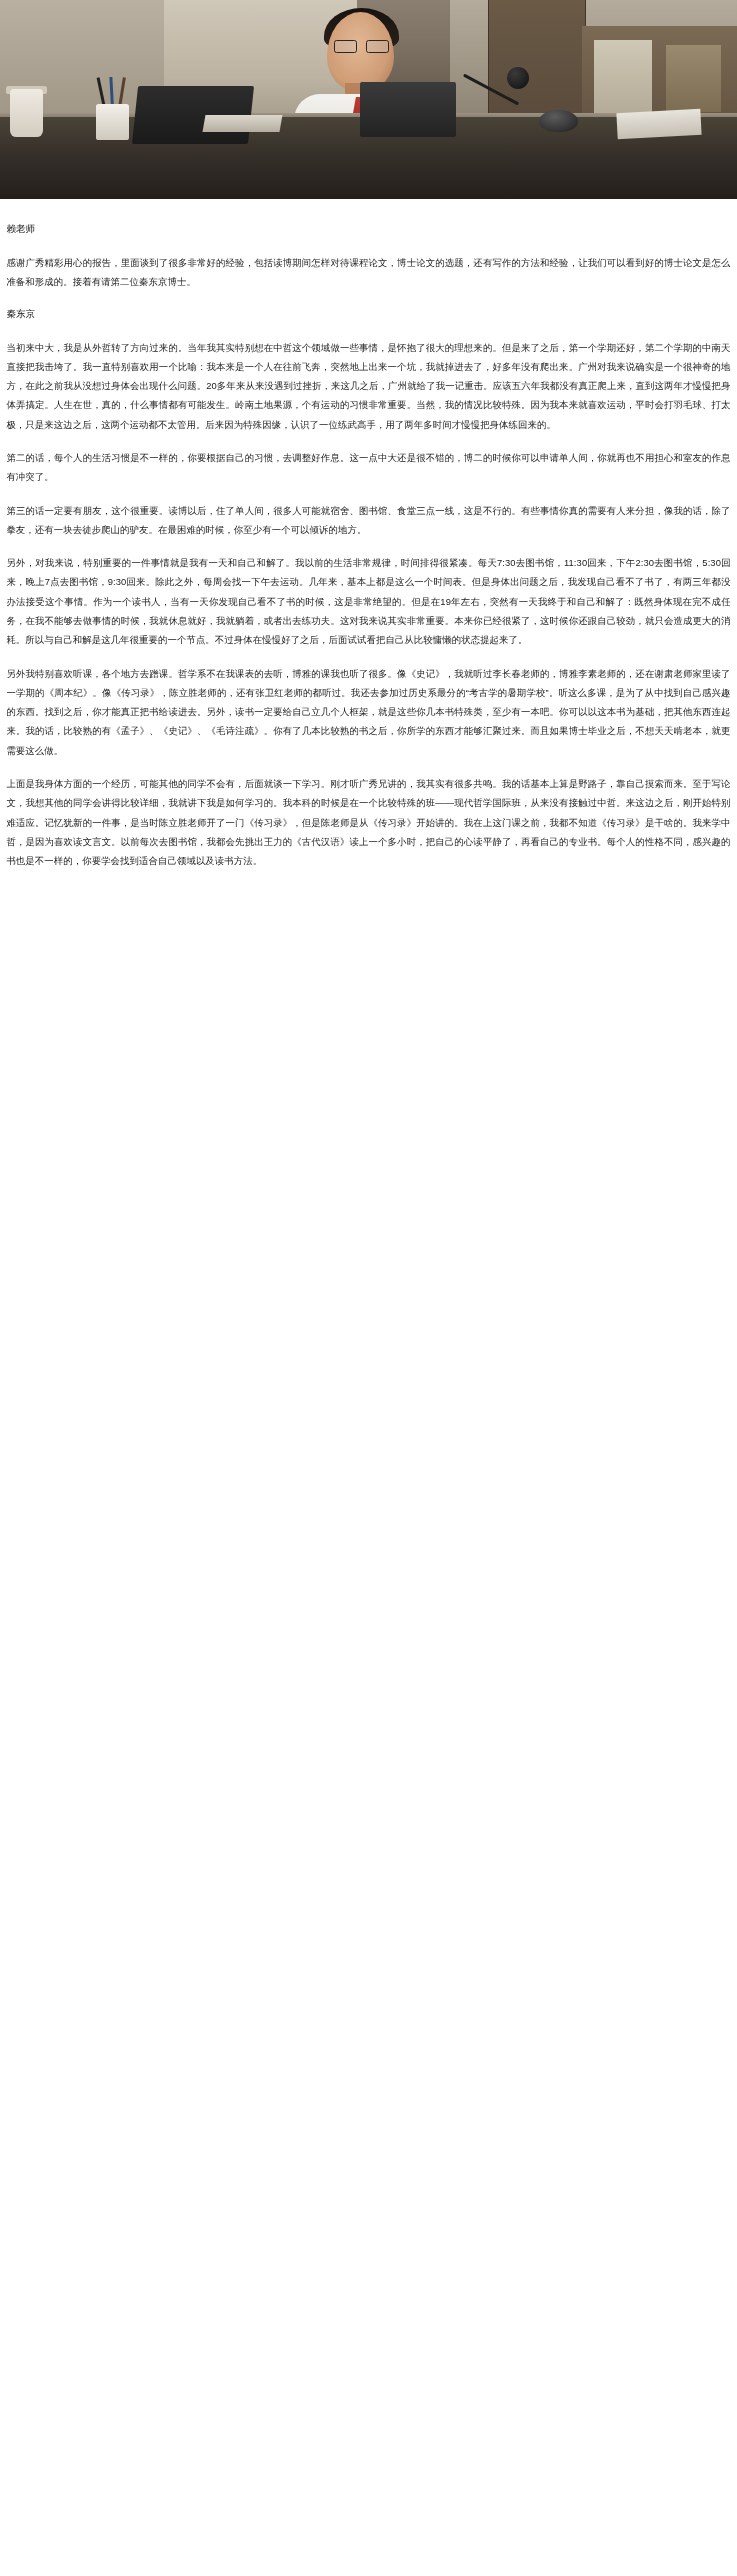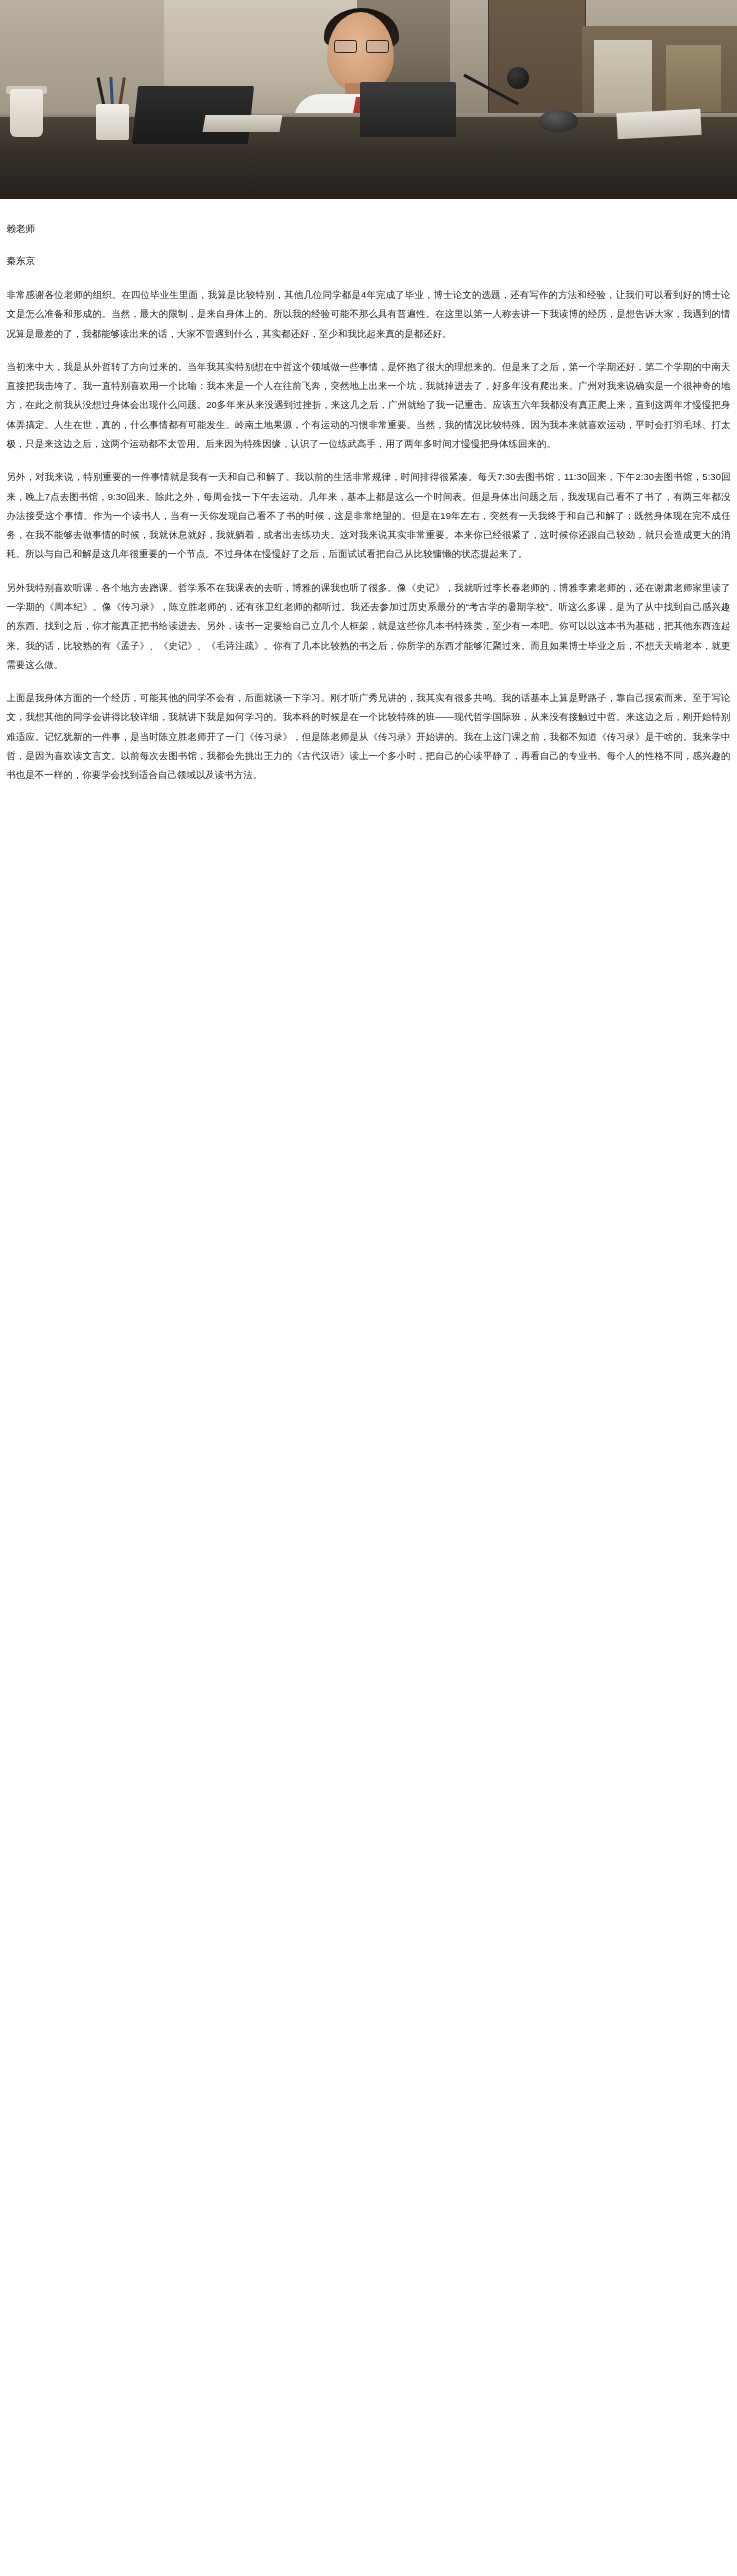--- a/index.html
+++ b/index.html
@@ -281,24 +281,26 @@
       <div class="nameplate"></div>
       <div class="screen-doc"></div>
       <div class="mouse"></div>
       <div class="paper"></div>
     </div>
   </div>
 
   <div class="article">
 
     <p class="speaker">赖老师</p>
+    <p class="para">感谢广秀精彩用心的报告，里面谈到了很多非常好的经验，包括读博期间怎样对待课程论文，博士论文的选题，还有写作的方法和经验，让我们可以看到好的博士论文是怎么准备和形成的。接着有请第二位秦东京博士。</p>
 
     <p class="speaker second">秦东京</p>
 
-    <p class="para">非常感谢各位老师的组织。在四位毕业生里面，我算是比较特别，其他几位同学都是4年完成了毕业，博士论文的选题，还有写作的方法和经验，让我们可以看到好的博士论文是怎么准备和形成的。当然，最大的限制，是来自身体上的。所以我的经验可能不那么具有普遍性。在这里以第一人称去讲一下我读博的经历，是想告诉大家，我遇到的情况算是最差的了，我都能够读出来的话，大家不管遇到什么，其实都还好，至少和我比起来真的是都还好。</p>
     <p class="para">当初来中大，我是从外哲转了方向过来的。当年我其实特别想在中哲这个领域做一些事情，是怀抱了很大的理想来的。但是来了之后，第一个学期还好，第二个学期的中南天直接把我击垮了。我一直特别喜欢用一个比喻：我本来是一个人在往前飞奔，突然地上出来一个坑，我就掉进去了，好多年没有爬出来。广州对我来说确实是一个很神奇的地方，在此之前我从没想过身体会出现什么问题。20多年来从来没遇到过挫折，来这几之后，广州就给了我一记重击。应该五六年我都没有真正爬上来，直到这两年才慢慢把身体弄搞定。人生在世，真的，什么事情都有可能发生。岭南土地果源，个有运动的习惯非常重要。当然，我的情况比较特殊。因为我本来就喜欢运动，平时会打羽毛球、打太极，只是来这边之后，这两个运动都不太管用。后来因为特殊因缘，认识了一位练武高手，用了两年多时间才慢慢把身体练回来的。</p>
+    <p class="para">第二的话，每个人的生活习惯是不一样的，你要根据自己的习惯，去调整好作息。这一点中大还是很不错的，博二的时候你可以申请单人间，你就再也不用担心和室友的作息有冲突了。</p>
+    <p class="para">第三的话一定要有朋友，这个很重要。读博以后，住了单人间，很多人可能就宿舍、图书馆、食堂三点一线，这是不行的。有些事情你真的需要有人来分担，像我的话，除了拳友，还有一块去徒步爬山的驴友。在最困难的时候，你至少有一个可以倾诉的地方。</p>
     <p class="para">另外，对我来说，特别重要的一件事情就是我有一天和自己和解了。我以前的生活非常规律，时间排得很紧凑。每天7:30去图书馆，11:30回来，下午2:30去图书馆，5:30回来，晚上7点去图书馆，9:30回来。除此之外，每周会找一下午去运动。几年来，基本上都是这么一个时间表。但是身体出问题之后，我发现自己看不了书了，有两三年都没办法接受这个事情。作为一个读书人，当有一天你发现自己看不了书的时候，这是非常绝望的。但是在19年左右，突然有一天我终于和自己和解了：既然身体现在完不成任务，在我不能够去做事情的时候，我就休息就好，我就躺着，或者出去练功夫。这对我来说其实非常重要。本来你已经很紧了，这时候你还跟自己较劲，就只会造成更大的消耗。所以与自己和解是这几年很重要的一个节点。不过身体在慢慢好了之后，后面试试看把自己从比较慵懒的状态提起来了。</p>
     <p class="para">另外我特别喜欢听课，各个地方去蹭课。哲学系不在我课表的去听，博雅的课我也听了很多。像《史记》，我就听过李长春老师的，博雅李素老师的，还在谢肃老师家里读了一学期的《周本纪》。像《传习录》，陈立胜老师的，还有张卫红老师的都听过。我还去参加过历史系最分的“考古学的暑期学校”。听这么多课，是为了从中找到自己感兴趣的东西。找到之后，你才能真正把书给读进去。另外，读书一定要给自己立几个人框架，就是这些你几本书特殊类，至少有一本吧。你可以以这本书为基础，把其他东西连起来。我的话，比较熟的有《孟子》、《史记》、《毛诗注疏》。你有了几本比较熟的书之后，你所学的东西才能够汇聚过来。而且如果博士毕业之后，不想天天啃老本，就更需要这么做。</p>
     <p class="para">上面是我身体方面的一个经历，可能其他的同学不会有，后面就谈一下学习。刚才听广秀兄讲的，我其实有很多共鸣。我的话基本上算是野路子，靠自己摸索而来。至于写论文，我想其他的同学会讲得比较详细，我就讲下我是如何学习的。我本科的时候是在一个比较特殊的班——现代哲学国际班，从来没有接触过中哲。来这边之后，刚开始特别难适应。记忆犹新的一件事，是当时陈立胜老师开了一门《传习录》，但是陈老师是从《传习录》开始讲的。我在上这门课之前，我都不知道《传习录》是干啥的。我来学中哲，是因为喜欢读文言文。以前每次去图书馆，我都会先挑出王力的《古代汉语》读上一个多小时，把自己的心读平静了，再看自己的专业书。每个人的性格不同，感兴趣的书也是不一样的，你要学会找到适合自己领域以及读书方法。</p>
 
   </div>
 </div>
 
 
 </body></html>

